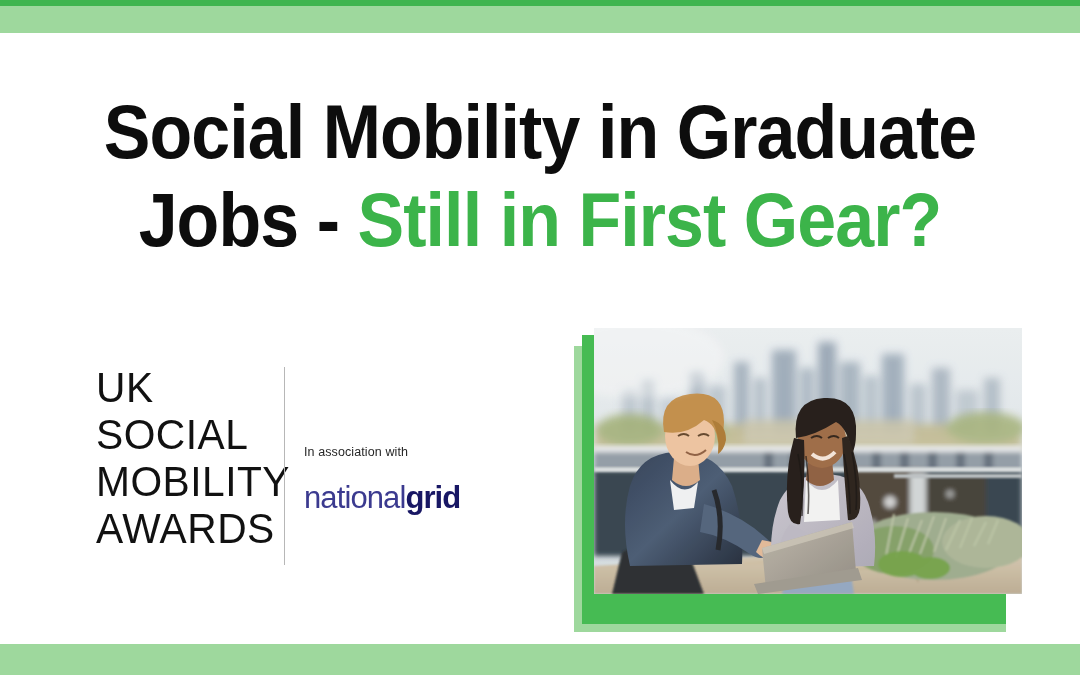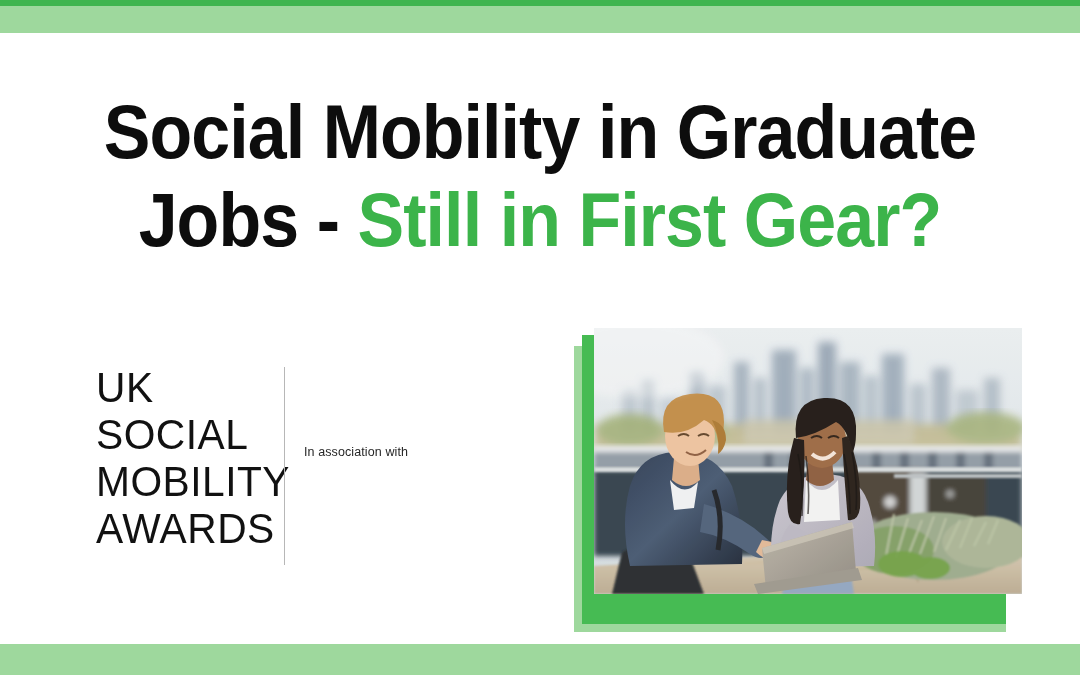--- a/index.html
+++ b/index.html
@@ -147,20 +147,21 @@
       <span class="lg-line">UK</span>
       <span class="lg-line">SOCIAL</span>
       <span class="lg-line">MOBILITY</span>
       <span class="lg-line">AWARDS</span>
     </div>
 
     <div class="lockup-divider"></div>
 
     <div class="assoc-wrap">
       <div class="assoc-label">In association with</div>
+      <div class="ng-logo"><span class="ng-national">national</span><span class="ng-grid">grid</span></div>
     </div>
 
   </div>
 
   <div class="photo-zone">
     <div class="shadow-pale"></div>
     <div class="shadow-green"></div>
     <div class="photo">
       <svg viewBox="0 0 428 266" preserveAspectRatio="xMidYMid slice" aria-hidden="true">
         <defs>

